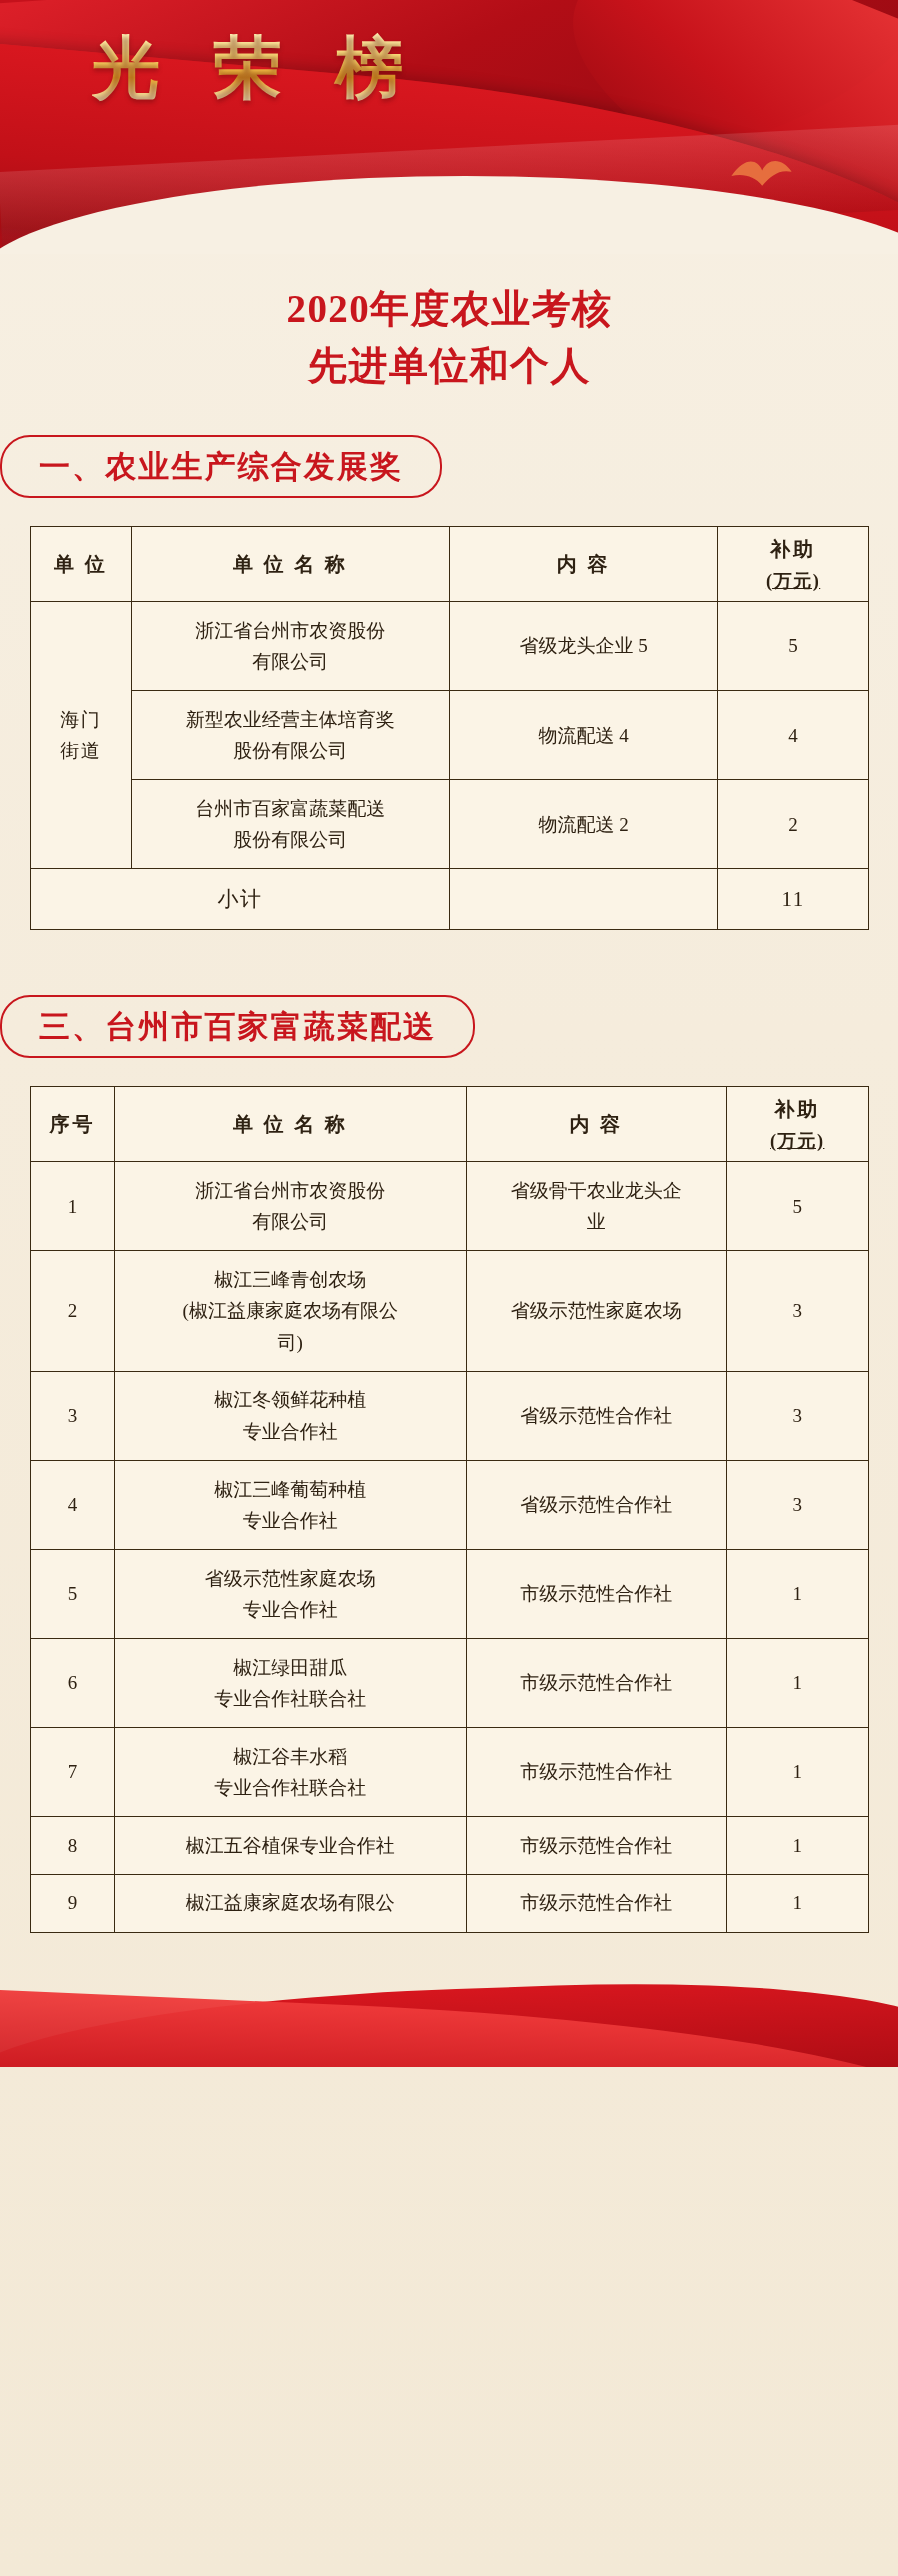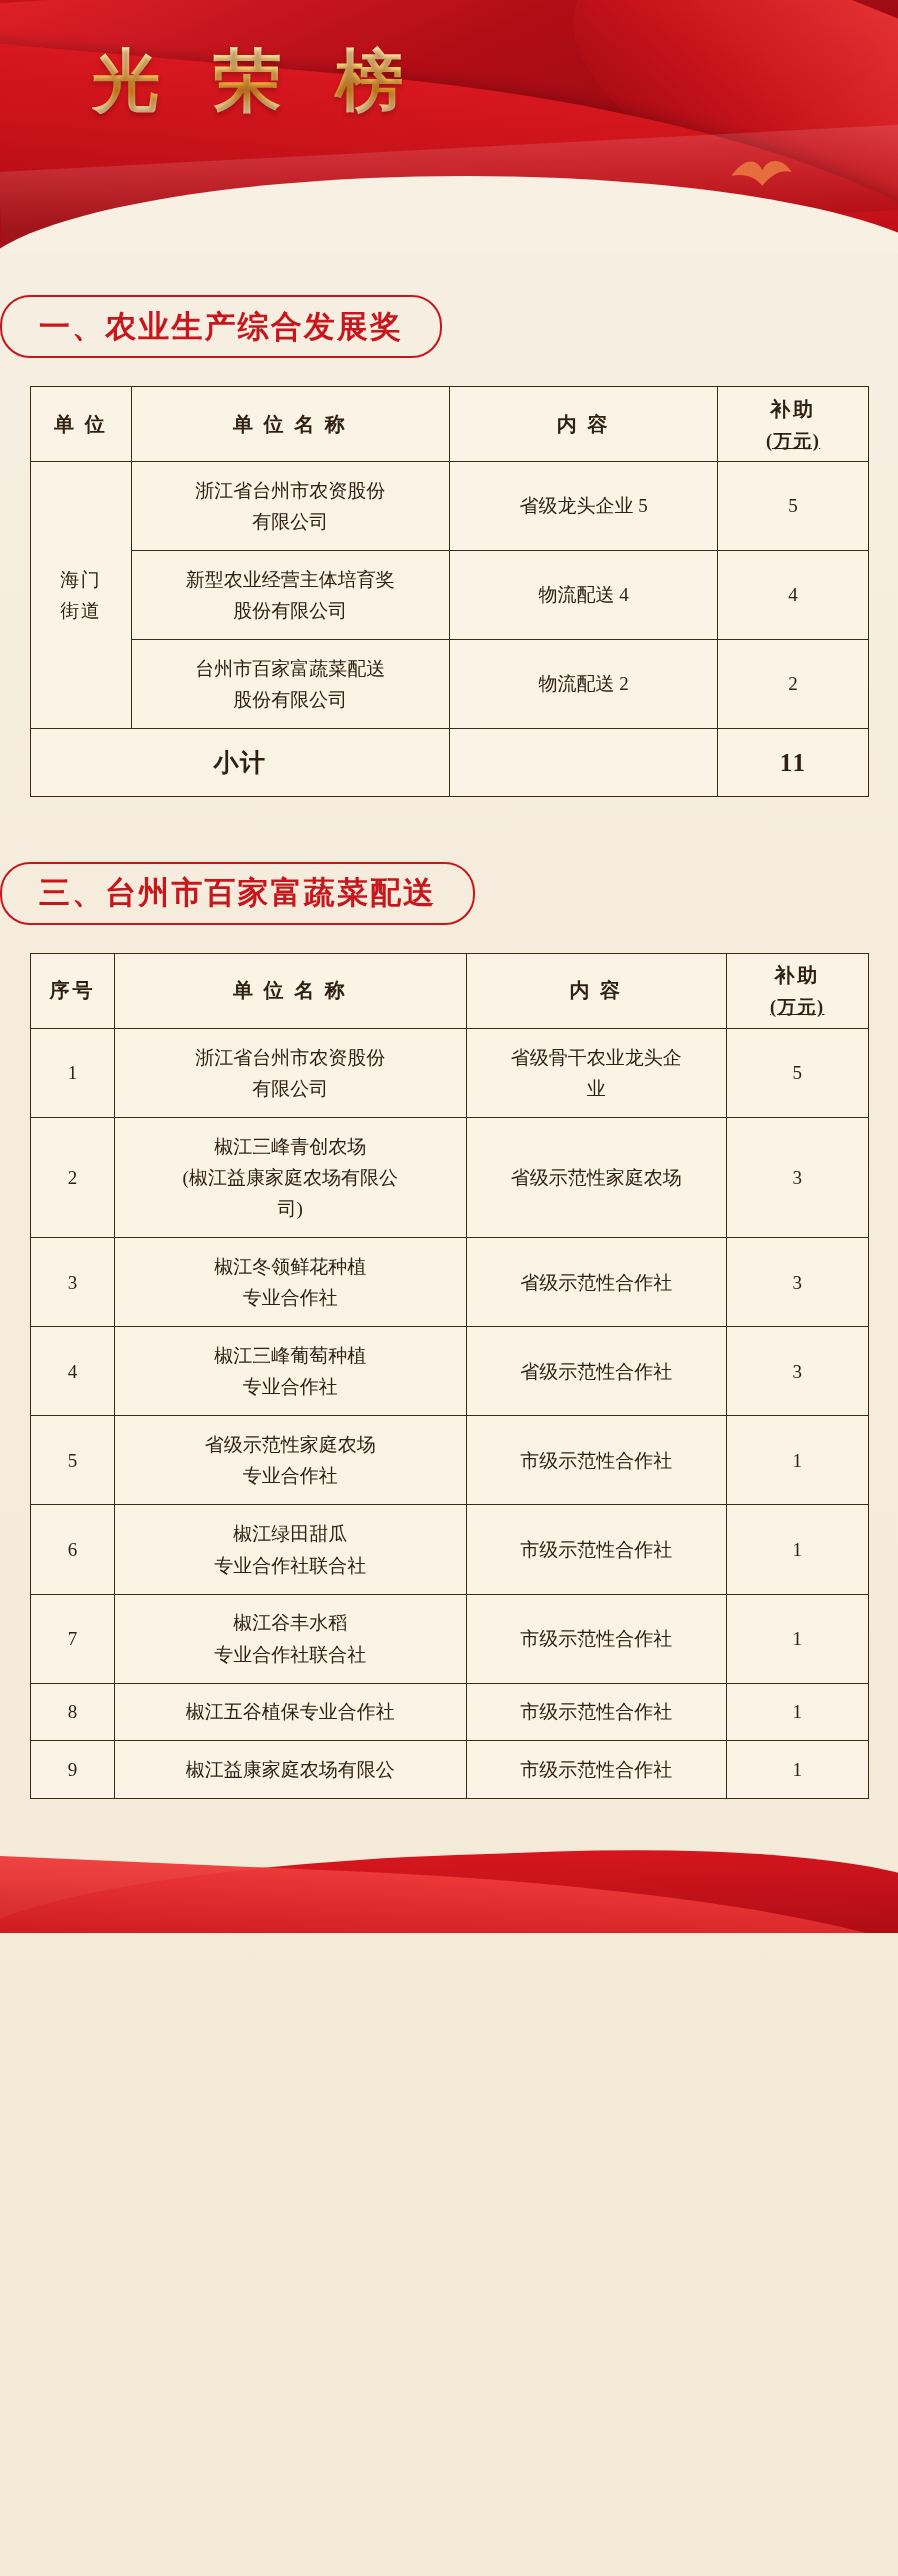--- a/index.html
+++ b/index.html
@@ -78,21 +78,21 @@
     bottom: -77px;
     width: 986px;
     height: 155px;
     background: #f7f0e3;
     border-radius: 50% 50% 0 0 / 70% 70% 0 0;
   }
 
   .glory-title {
     position: absolute;
     left: 92px;
-    top: 36px;
+    top: 23px;
     font-size: 68px;
     font-weight: bold;
     letter-spacing: 18.3px;
     font-family: "Liberation Serif", serif;
     background: linear-gradient(180deg, #fff7d0 0%, #ffe07a 35%, #e8a427 60%, #fff3bb 85%);
     -webkit-background-clip: text;
     background-clip: text;
     color: transparent;
     text-shadow: 0 2.8px 4.2px rgba(80,10,10,0.35);
     white-space: nowrap;
@@ -181,22 +181,22 @@
   }
   td.unit-cell {
     font-size: 20px;
     letter-spacing: 1.4px;
     line-height: 1.5;
   }
   td.amount {
     font-size: 20px;
   }
   tr.subtotal td {
-    font-weight: bold;
-    font-size: 25px;
+    font-weight: normal;
+    font-size: 21px;
     letter-spacing: 1.4px;
   }
   .two-line span { display: block; }
 
   
   .t1 col.c1 { width: 12%; }
   .t1 col.c2 { width: 38%; }
   .t1 col.c3 { width: 32%; }
   .t1 col.c4 { width: 18%; }
 
@@ -263,20 +263,24 @@
       <span class="bird" style="left:247px; top:67px;">
         <svg width="92" height="44" viewBox="0 0 130 62">
             <path d="M2 40 C28 8, 54 8, 66 30 C80 6, 104 10, 128 30 C102 28, 82 40, 66 56 C52 40, 26 36, 2 40 Z" fill="#f0a062" opacity="0.9"></path>
           </svg>
       </span>
     </div>
 
     <div class="banner-bottom-curve"></div>
   </div>
 
+  <div class="main-title">
+    <div>2020年度农业考核</div>
+    <div>先进单位和个人</div>
+  </div>
 
   <div class="section-wrap">
     <div class="section-header">一、农业生产综合发展奖</div>
   </div>
 
   <div class="table-wrap">
     <table class="grid t1">
       <colgroup>
           <col class="c1">
           <col class="c2">

